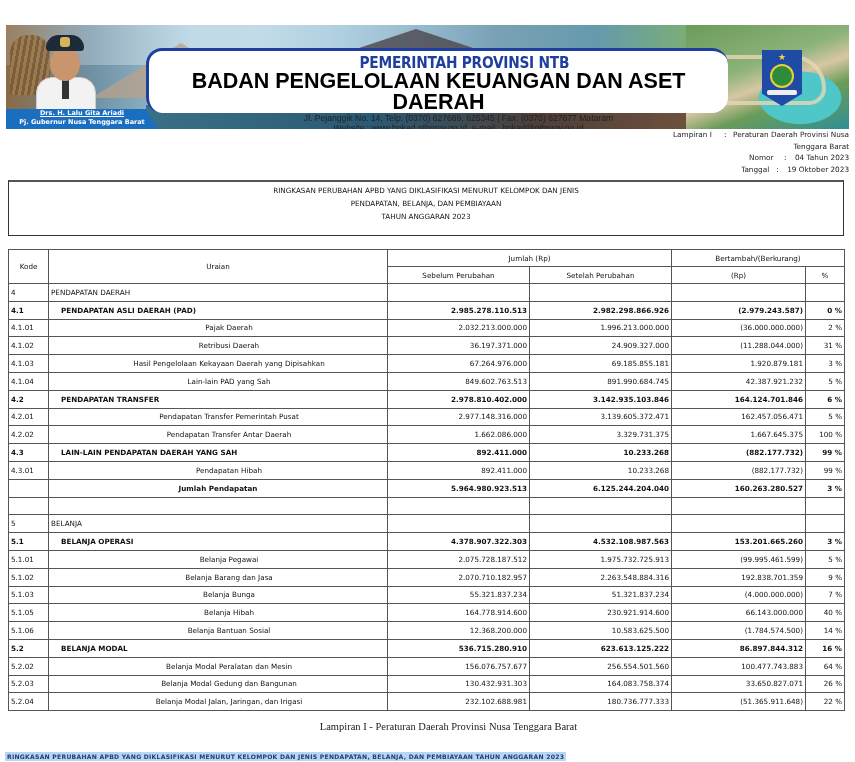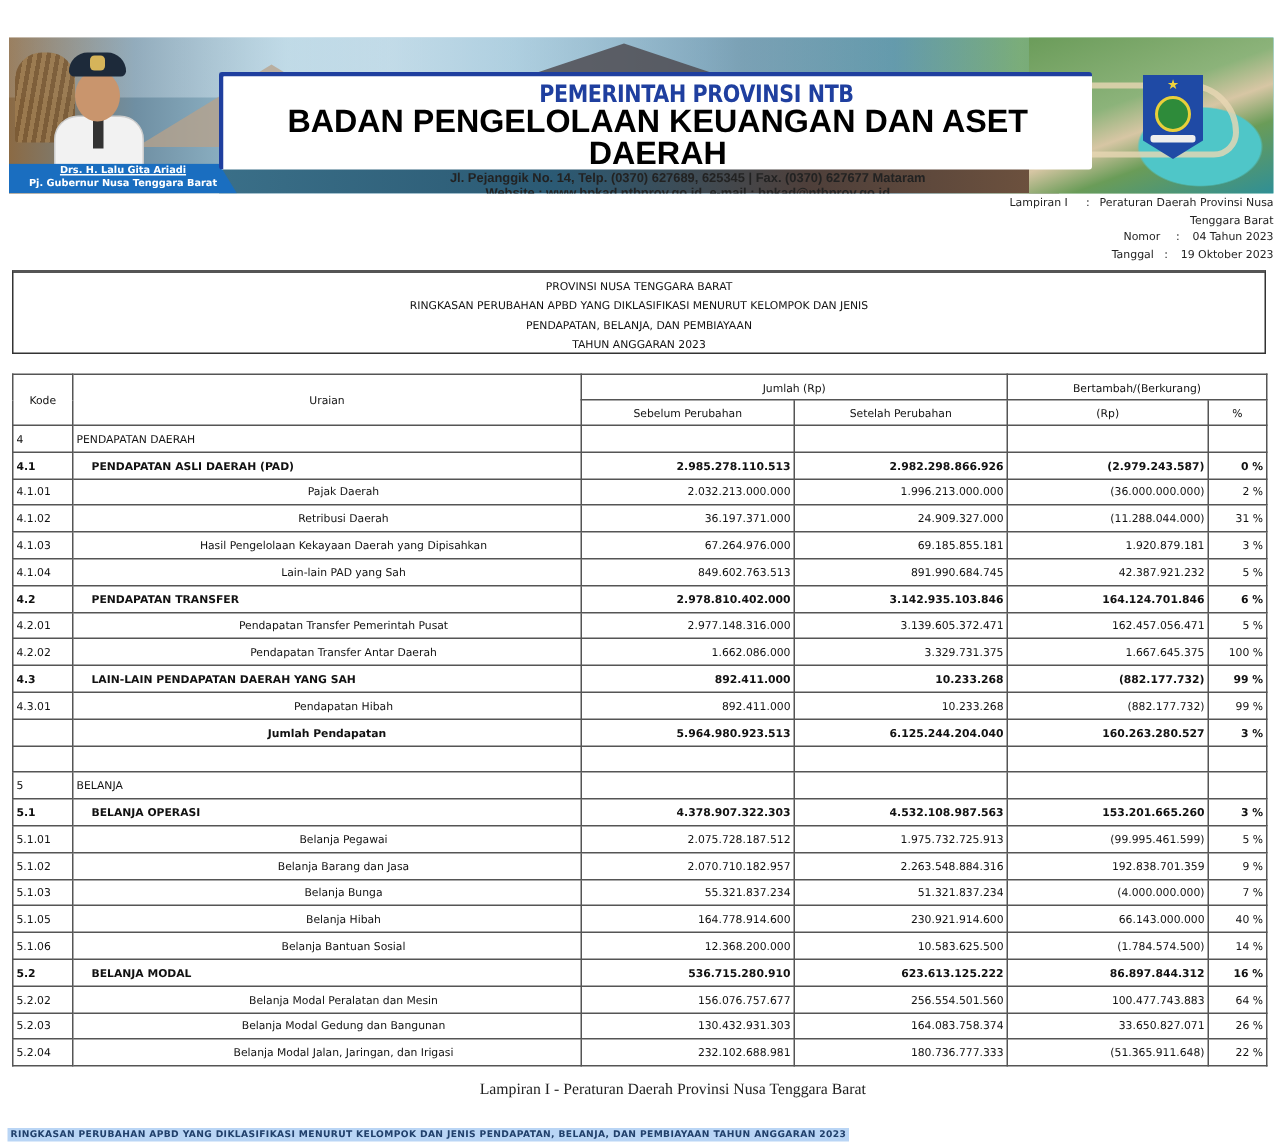--- a/index.html
+++ b/index.html
@@ -35,26 +35,26 @@
   .gov-tie { position:absolute; left:26px; top:48px; width:7px; height:20px; background:#333; }
   .gov-hut { position:absolute; left:4px; top:10px; width:40px; height:60px;
     background: repeating-linear-gradient(100deg, #9c7a4e 0 3px, #7b5a34 3px 6px); opacity:.9; border-radius:18px 18px 2px 2px; }
   .gov-caption { position:absolute; left:0; top:84px; width:152px; height:20px;
     background:#1a6ec0; clip-path: polygon(0 0, 92% 0, 100% 100%, 0 100%); color:#fff; text-align:center; }
   .gov-name { font-size:6.5px; font-weight:bold; line-height:9px; text-decoration:underline; }
   .gov-title { font-size:6.5px; font-weight:bold; line-height:9px; }
 
   .title-box {
     position:absolute; left:140px; top:23px; width:582px; height:65px;
-    background:#fff; border-radius:2px; border-top:3px solid #1f3f9f; border-left:3px solid #1f3f9f;
+    background:#fff; border-radius:16px; border-top:3px solid #1f3f9f; border-left:3px solid #1f3f9f;
     text-align:center;
   }
   .title-1 { font-family:"DejaVu Sans", sans-serif; font-weight:bold; color:#1f3f9f; font-size:16px; line-height:17px; margin-top:3px; letter-spacing:-0.3px; padding-left:60px; transform:scaleX(0.86); }
   .title-2 { font-family:"Liberation Sans", sans-serif; font-weight:bold; color:#000000; font-size:21.5px; line-height:21px; letter-spacing:0px; }
-  .title-3 { font-family:"Liberation Sans", sans-serif; font-weight:bold; color:#222; font-size:8.6px; line-height:10px; padding-left:40px; }
+  .title-3 { font-family:"Liberation Sans", sans-serif; font-weight:normal; color:#222; font-size:8.6px; line-height:10px; padding-left:40px; }
 
   .emblem { position:absolute; left:756px; top:25px; width:40px; height:56px; }
   .emblem-shield { position:absolute; left:0; top:0; width:40px; height:56px; background:#1f4aa5;
     clip-path: polygon(0 0, 100% 0, 100% 78%, 50% 100%, 0 78%); }
   .emblem-circle { position:absolute; left:8px; top:14px; width:24px; height:24px; border-radius:50%; background:#2e8b3a; border:2px solid #e9cf3a; }
   .emblem-star { position:absolute; left:16px; top:3px; color:#f2d33c; font-size:9px; line-height:9px; }
   .emblem-ribbon { position:absolute; left:5px; top:40px; width:30px; height:5px; background:#eee; border-radius:2px; }
 
   
   .lampiran { position:absolute; left:673px; top:129px; font-size:7.3px; line-height:11.5px; color:#222; }
@@ -144,21 +144,20 @@
     <span>04 Tahun 2023</span>
   </div>
   <div class="row ind">
     <span class="k">Tanggal</span>
     <span class="colon">:</span>
     <span>19 Oktober 2023</span>
   </div>
 </div>
 
 <div class="doc-title">
-  <div>PROVINSI NUSA TENGGARA BARAT</div>
   <div>RINGKASAN PERUBAHAN APBD YANG DIKLASIFIKASI MENURUT KELOMPOK DAN JENIS</div>
   <div>PENDAPATAN, BELANJA, DAN PEMBIAYAAN</div>
   <div>TAHUN ANGGARAN 2023</div>
 </div>
 
 <table class="apbd">
   <colgroup>
     <col style="width:40px">
       <col style="width:339px">
       <col style="width:142px">

